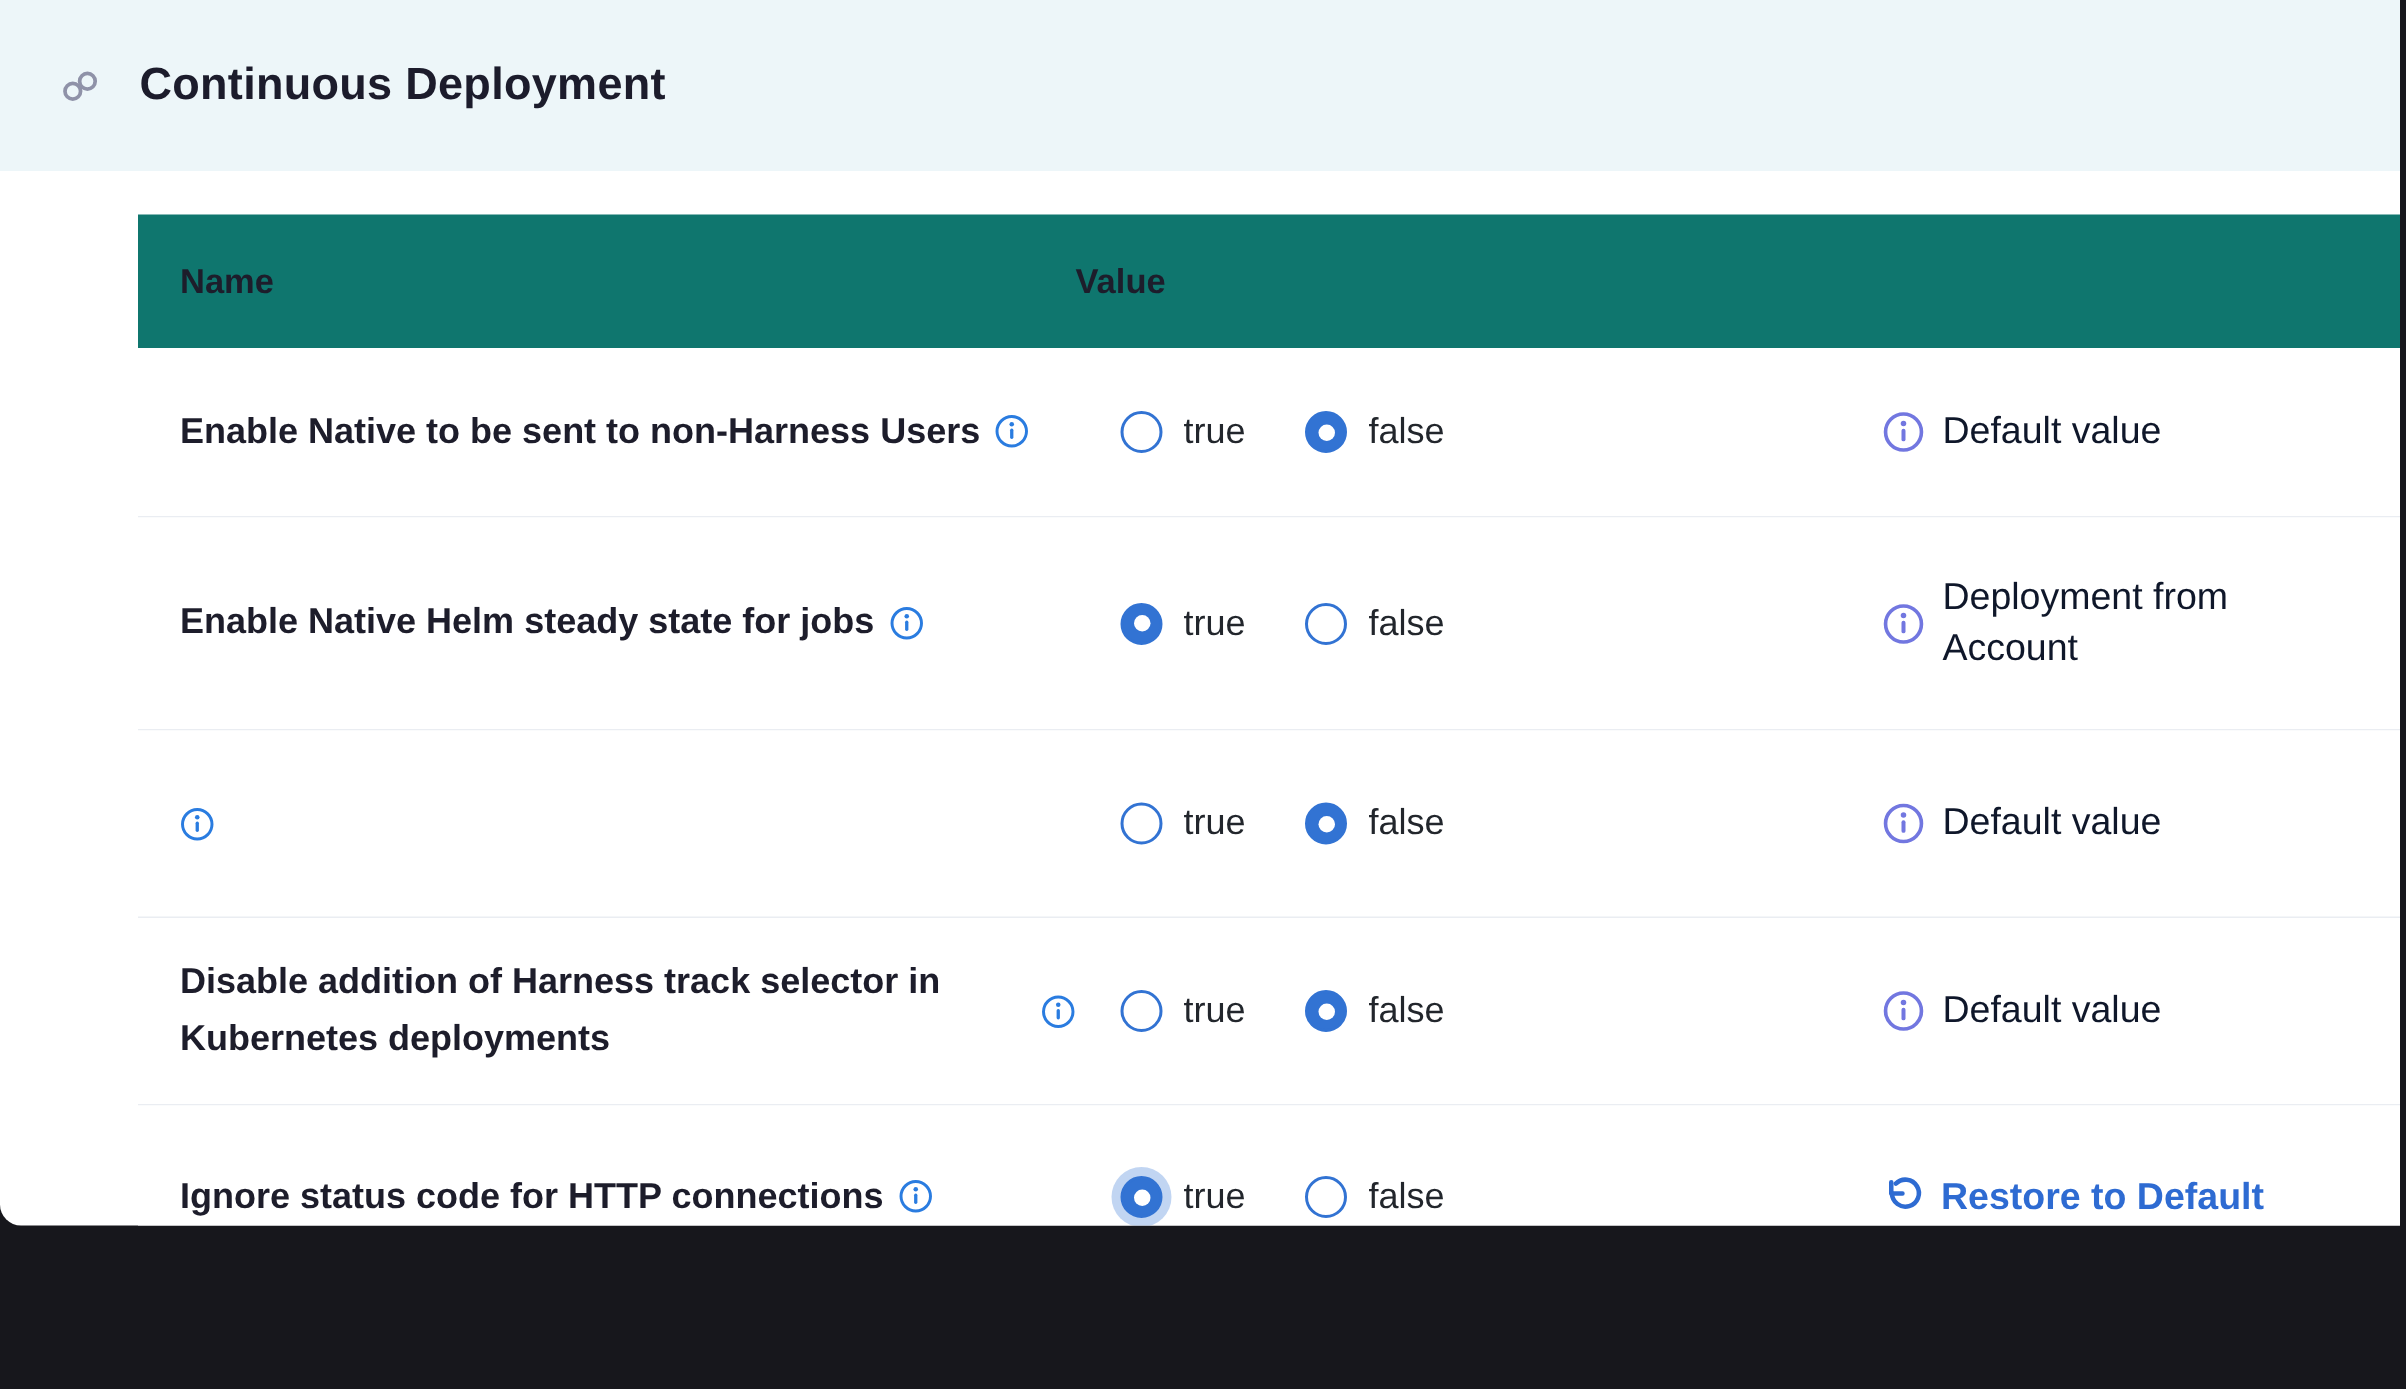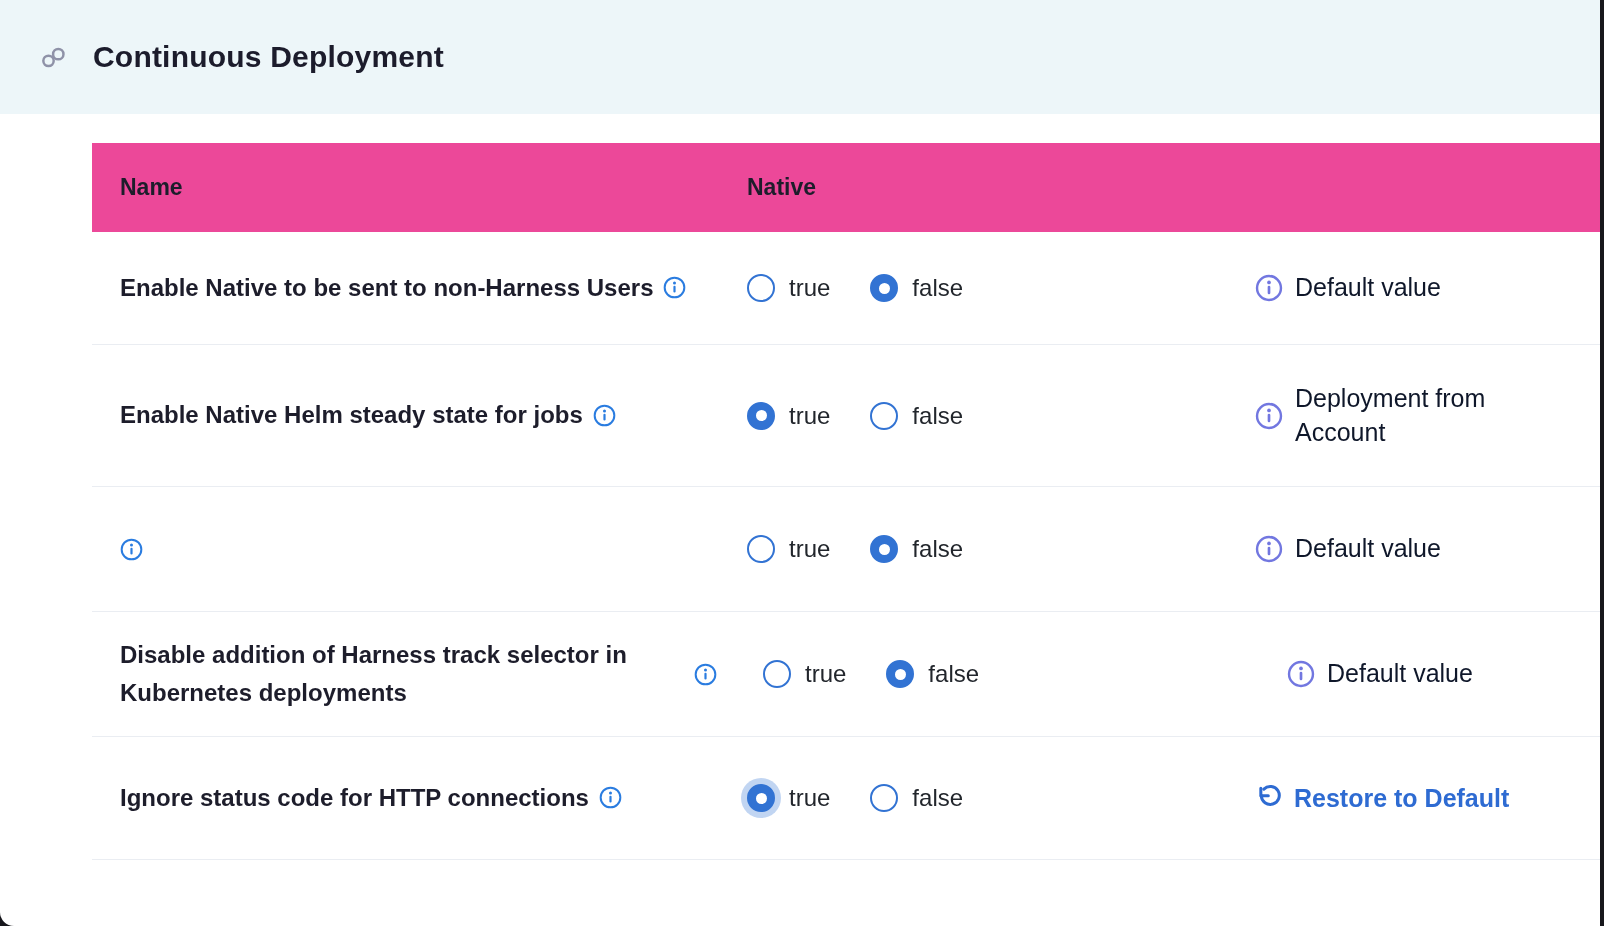--- a/index.html
+++ b/index.html
@@ -5,21 +5,21 @@
   * { box-sizing: border-box; margin: 0; padding: 0; }
   html, body { width: 1604px; height: 926px; }
   body {
     background: #17171c;
     font-family: "Liberation Sans", sans-serif;
     overflow: hidden;
   }
   .screen {
     position: relative;
     width: 1600px;
-    height: 926px;
+    height: 817px;
     background: #ffffff;
     border-bottom-left-radius: 14px;
     overflow: hidden;
   }
 
   
   .header-band {
     height: 114px;
     background: #edf6f9;
     display: flex;
@@ -40,38 +40,37 @@
     margin: 29px 0 0 92px;
     width: 1508px;
   }
   .trow {
     display: grid;
     grid-template-columns: 625px 520px 1fr;
     align-items: center;
   }
   .thead {
     height: 89px;
-    background: #ec4899;
-    gap: 30px;
+    background: #0f766e;
   }
   .th {
     font-size: 23px;
     font-weight: 700;
     color: #1d1d2b;
   }
   .th-name { padding-left: 28px; }
 
   .setting-row {
     border-bottom: 1px solid #eaedf2;
     background: #ffffff;
   }
   .h-r1 { min-height: 113px; }
   .h-r2 { min-height: 142px; }
   .h-r3 { min-height: 125px; }
-  .h-r4 { min-height: 125px; gap: 16px; }
+  .h-r4 { min-height: 125px; }
   .h-r5 { min-height: 123px; }
 
   
   .name-cell {
     display: flex;
     align-items: center;
     gap: 10px;
     padding-left: 28px;
   }
   .name-text {
@@ -172,21 +171,21 @@
       <circle cx="8.2" cy="16.2" r="5" stroke="#8f92a8" stroke-width="2.4"></circle>
       <circle cx="17.6" cy="9.8" r="5" stroke="#8f92a8" stroke-width="2.4"></circle>
     </svg>
     <h1 class="page-title">Continuous Deployment</h1>
   </div>
 
   <div class="settings-table">
 
     <div class="trow thead">
       <div class="th th-name">Name</div>
-      <div class="th">Native</div>
+      <div class="th">Value</div>
       <div class="th"></div>
     </div>
 
     <div class="trow setting-row h-r1">
       <div class="name-cell">
         <span class="name-text">Enable Native to be sent to non-Harness Users</span>
         <svg class="info-icon-sm" style="color:#2a7ce0" viewBox="0 0 22 22">
             <use href="#ico-info"></use>
           </svg>
       </div>

